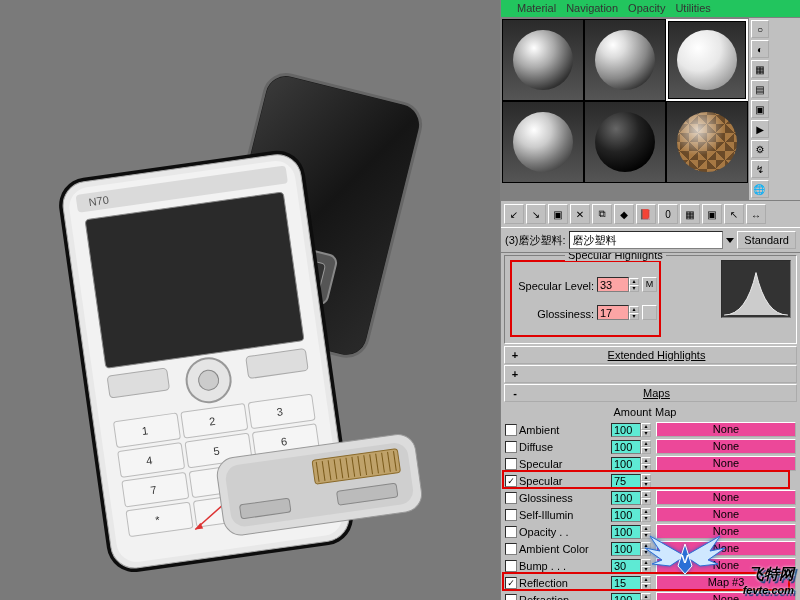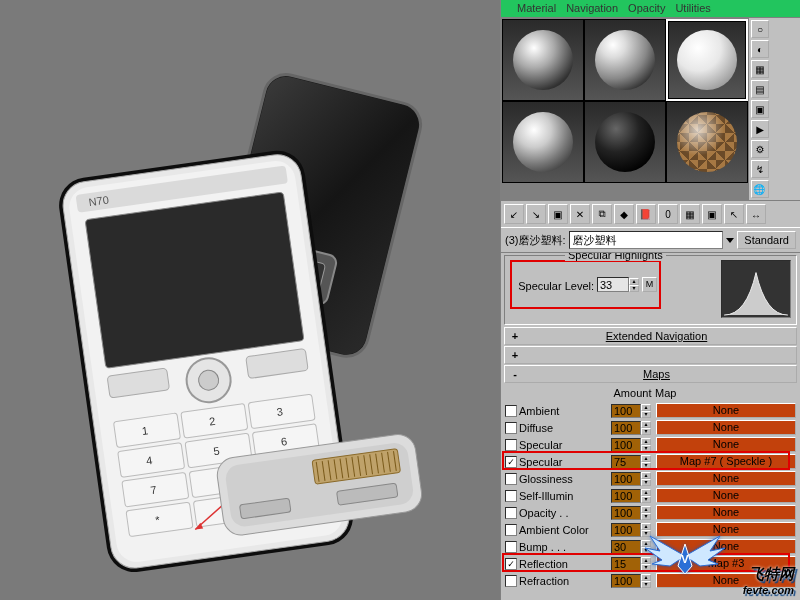--- a/index.html
+++ b/index.html
@@ -26,42 +26,42 @@
 .mat-name-row { display: flex; align-items: center; gap: 3px; padding: 3px 4px; border-bottom: 1px solid #808080; }
 .mat-name-row input { flex: 1; height: 18px; padding: 0 3px; background: #fff; border: 1px inset #808080; }
 .mat-name-row button { height: 18px; padding: 0 6px; background: #c0c0c0; border: 1px outset #fff; }
 .tri { display: inline-block; width: 0; height: 0; border-left: 4px solid transparent; border-right: 4px solid transparent; border-top: 5px solid #000; }
 .rollouts { flex: 1; overflow: hidden; background: #c0c0c0; }
 .group { border: 1px solid #fff; border-top-color: #808080; border-left-color: #808080; margin: 2px 3px; padding: 4px 5px 6px; position: relative; }
 .group-title { position: absolute; top: -7px; left: 12px; background: #c0c0c0; padding: 0 3px; margin-left: 48px; }
 .hl-row { display: flex; align-items: flex-end; gap: 3px; margin: 13px 0; }
 .hl-row label { width: 80px; text-align: right; }
 .spinner { display: flex; align-items: center; }
-.spinner input { width: 32px; height: 15px; padding: 0 2px; background: #e5e5e5; border: 1px inset #808080; text-align: left; }
+.spinner input { width: 32px; height: 15px; padding: 0 2px; background: #fca5a5; border: 1px inset #808080; text-align: left; }
 .spin-btns { display: flex; flex-direction: column; }
 .spin-btns div { width: 10px; height: 7px; background: #c0c0c0; border: 1px outset #fff; font-size: 6px; line-height: 5px; text-align: center; }
 .sq-btn { width: 15px; height: 15px; background: #c0c0c0; border: 1px outset #fff; text-align: center; line-height: 13px; font-size: 9px; }
 .hl-graph { width: 70px; height: 58px; background: #333; border: 1px inset #808080; position: relative; margin-left: auto; }
 .hl-graph svg { width: 100%; height: 100%; }
 .redbox { border: 2px solid #e00000; padding: 2px; }
 .redbox-area { position: absolute; border: 2px solid #e00000; pointer-events: none; }
 .rollout-bar { display: flex; align-items: center; background: #c0c0c0; border: 1px outset #fff; height: 18px; margin: 1px 3px; padding: 0 4px; }
 .rollout-bar .plus { width: 12px; text-align: center; font-weight: bold; }
 .rollout-bar .title { flex: 1; text-align: center; text-decoration: underline; }
 .maps-body { padding: 2px 4px; }
 .map-header { display: flex; padding: 1px 0 3px; }
 .map-header span:nth-child(1){ width: 105px; }
 .map-header span:nth-child(2){ width: 45px; text-align: center; }
 .map-header span:nth-child(3){ flex: 1; }
 .map-row { display: flex; align-items: center; height: 17px; gap: 2px; }
 .map-row .cb { width: 12px; height: 12px; background: #fff; border: 1px inset #808080; text-align: center; line-height: 10px; font-size: 9px; }
 .map-row label { width: 90px; }
 .map-row .amt { display: flex; }
-.map-row .amt input { width: 30px; height: 14px; background: #a16207; border: 1px inset #808080; padding: 0 2px; }
-.map-row .map-btn { flex: 1; height: 15px; background: #c2410c; border: 1px outset #fff; text-align: center; line-height: 13px; margin-left: 3px; overflow: hidden; white-space: nowrap; }
+.map-row .amt input { width: 30px; height: 14px; background: #5eead4; border: 1px inset #808080; padding: 0 2px; }
+.map-row .map-btn { flex: 1; height: 15px; background: #ec4899; border: 1px outset #fff; text-align: center; line-height: 13px; margin-left: 3px; overflow: hidden; white-space: nowrap; }
 .watermark { position: absolute; right: 6px; bottom: 4px; color: #000000; font-size: 22px; font-weight: bold; font-style: italic; text-shadow: 0 0 3px #fff, 2px 2px 1px #003a7a; pointer-events: none; }
 .wing { position: absolute; right: 70px; bottom: 22px; pointer-events: none; }
 .wing svg { width: 90px; height: 50px; filter: drop-shadow(0 0 2px rgba(0,80,200,0.6)); }
 .hl-block { display: flex; }
 .hl-left { display: flex; flex-direction: column; }
 </style>
 </head>
 <body>
 
 <div class="viewport">
@@ -230,33 +230,44 @@
               <label>Specular Level:</label>
               <div class="spinner">
                 <input value="33" style="">
                   <div class="spin-btns">
                     <div>▴</div>
                     <div>▾</div>
                   </div>
               </div>
               <div class="sq-btn">M</div>
             </div>
+            <div class="hl-row">
+              <label>Glossiness:</label>
+              <div class="spinner">
+                <input value="17" style="">
+                  <div class="spin-btns">
+                    <div>▴</div>
+                    <div>▾</div>
+                  </div>
+              </div>
+              <div class="sq-btn">&nbsp;</div>
+            </div>
           </div>
         </div>
         <div class="hl-graph">
           <svg viewBox="0 0 70 58">
               <path d="M 2 56 Q 25 56 35 12 Q 45 56 68 56" fill="#ccc" stroke="#eee" stroke-width="1"></path>
             </svg>
         </div>
       </div>
     </div>
 
     <div class="rollout-bar">
       <span class="plus">+</span>
-      <span class="title">Extended Navigation</span>
+      <span class="title">Extended Highlights</span>
     </div>
     <div class="rollout-bar">
       <span class="plus">+</span>
     </div>
     <div class="rollout-bar">
       <span class="plus">-</span>
       <span class="title">Maps</span>
     </div>
 
     <div class="maps-body" style="position:relative;">
@@ -305,21 +316,20 @@
           <div class="map-row">
             <div class="cb">✓</div>
             <label>Specular</label>
             <div class="amt">
               <input value="75" style="">
               <div class="spin-btns">
                 <div>▴</div>
                 <div>▾</div>
               </div>
             </div>
-            <div class="map-btn">Map #7  ( Speckle )</div>
           </div>
           <div class="map-row">
             <div class="cb"></div>
             <label>Glossiness</label>
             <div class="amt">
               <input value="100" style="">
               <div class="spin-btns">
                 <div>▴</div>
                 <div>▾</div>
               </div>

